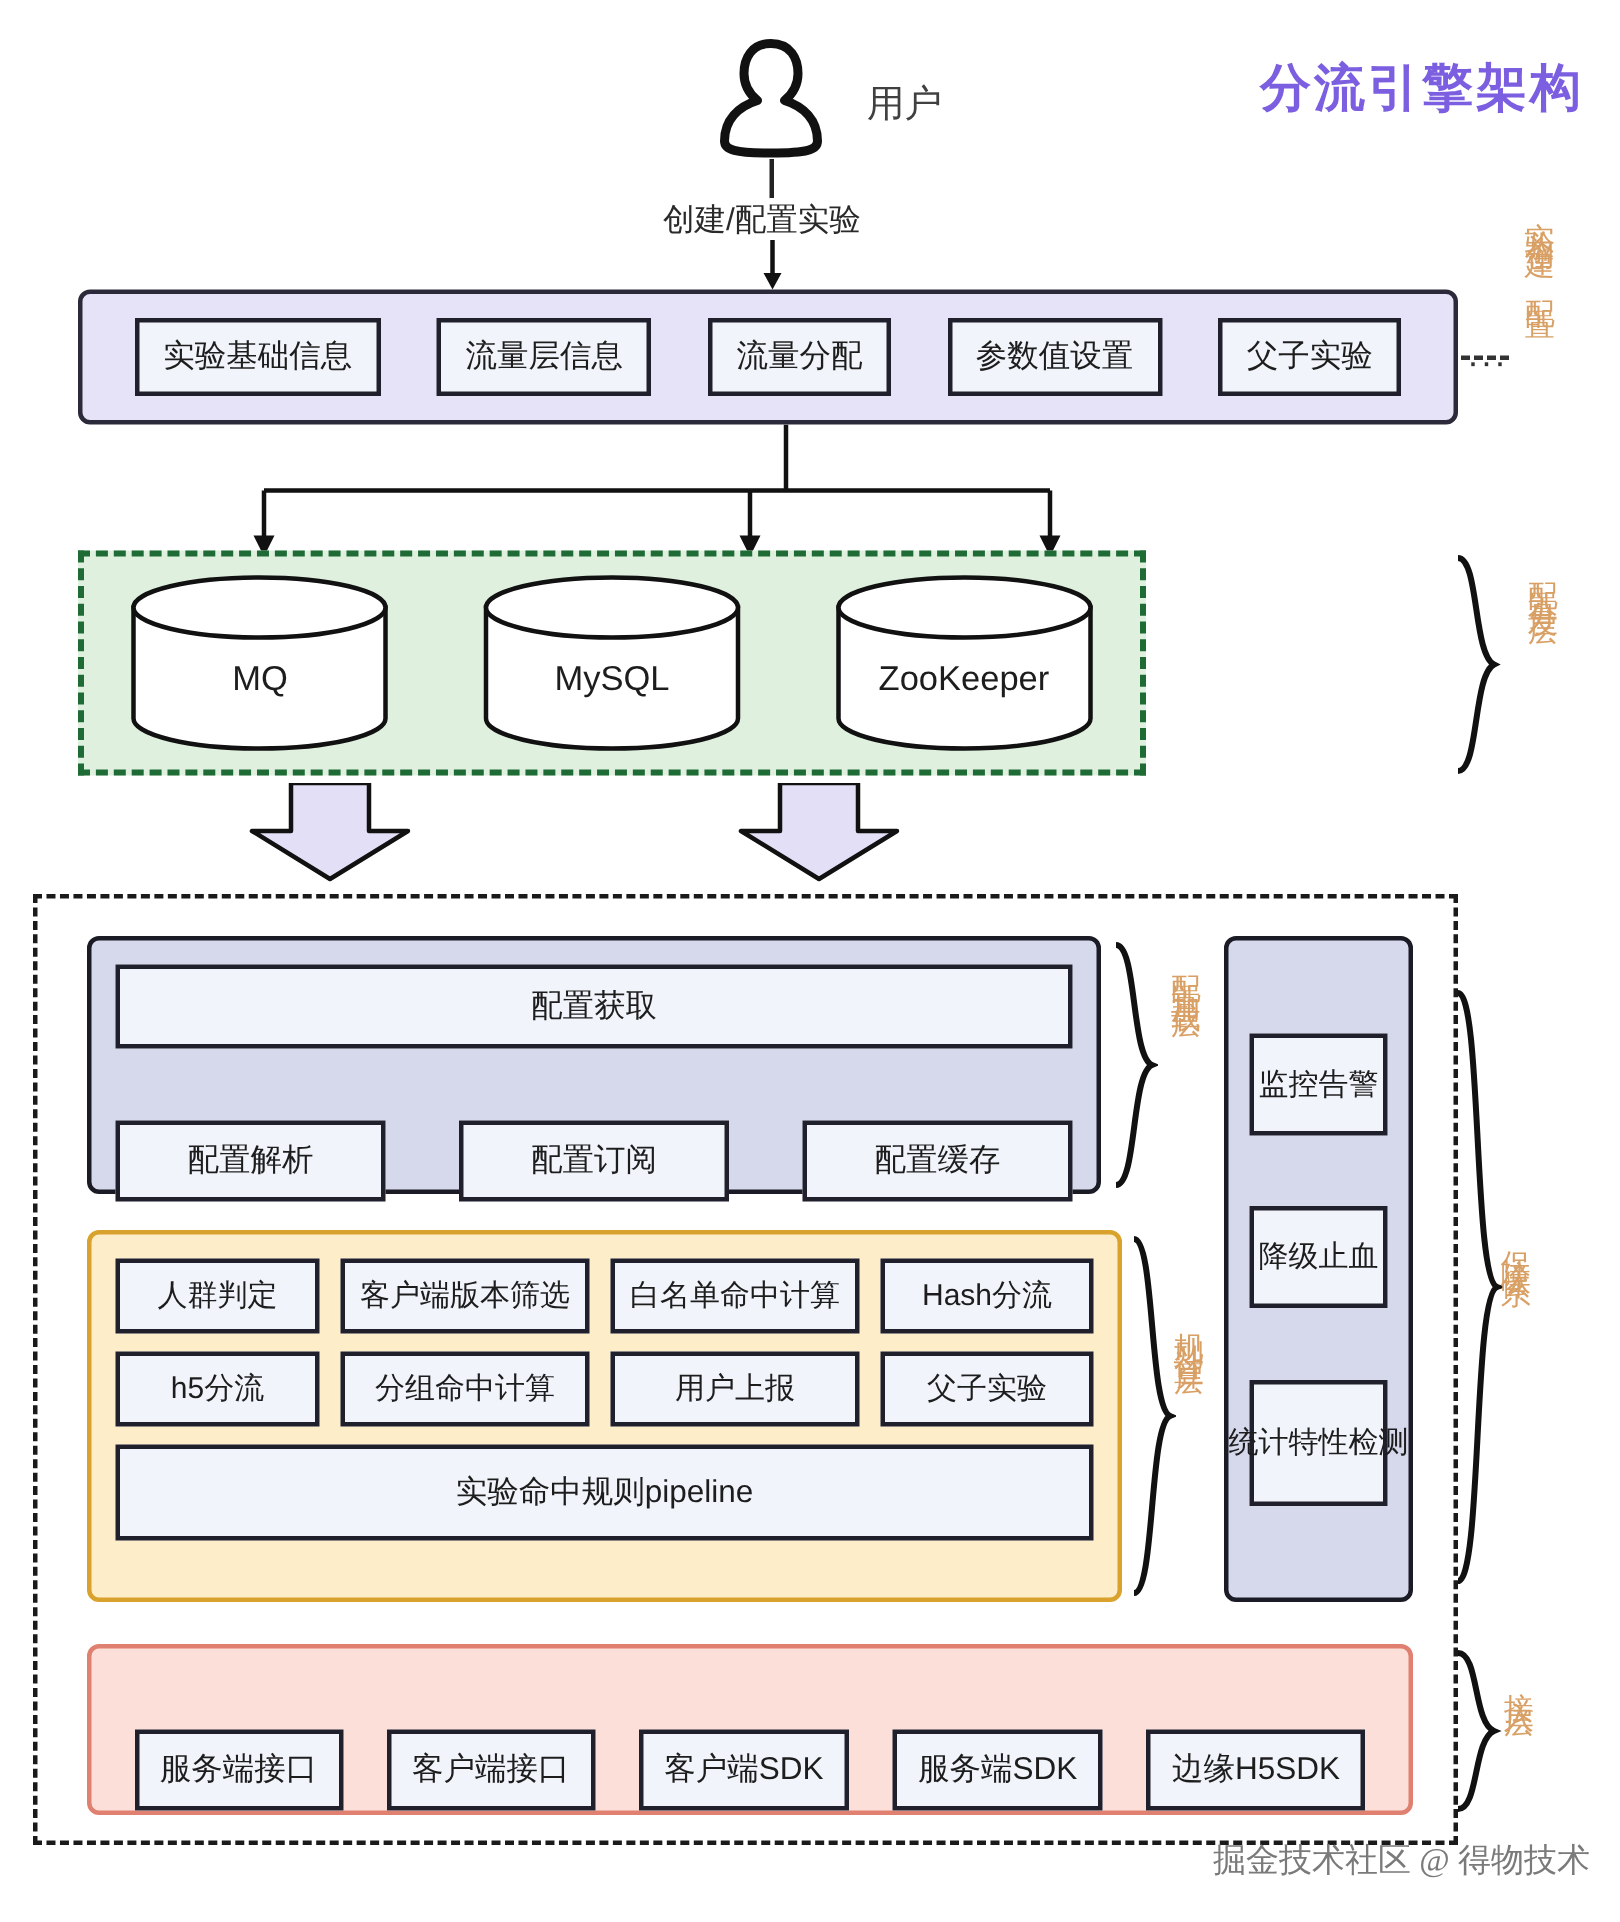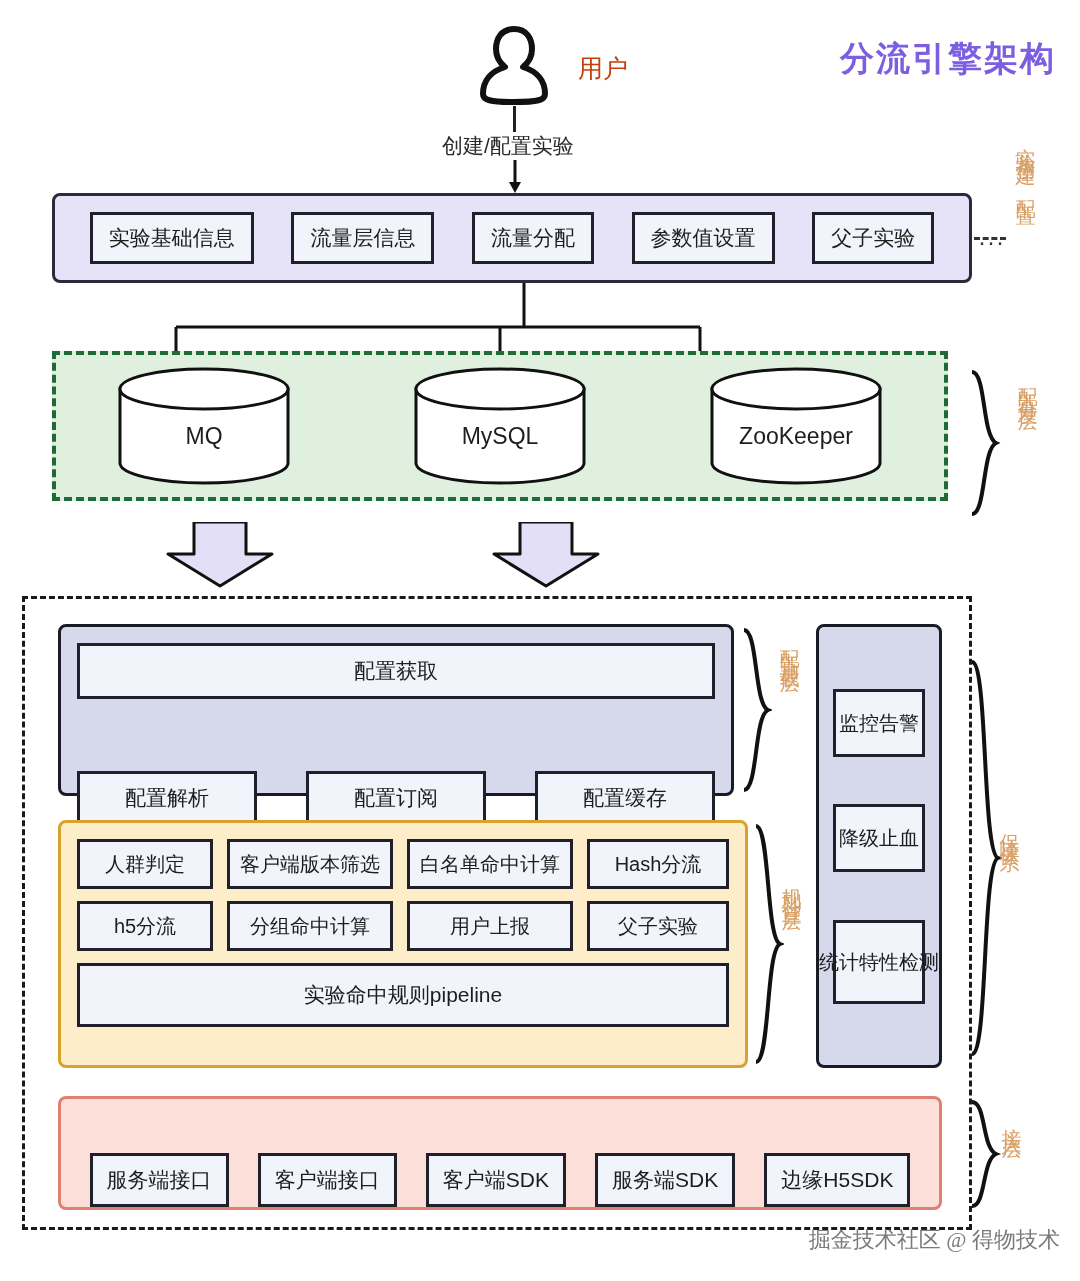--- a/index.html
+++ b/index.html
@@ -24,21 +24,21 @@
     font-weight: bold;
     color: #7b5fe0;
     letter-spacing: 2px;
     white-space: nowrap;
   }
 
   
   .user-icon { position: absolute; left: 478px; top: 24px; width: 72px; height: 82px; }
   .user-label {
     position: absolute; left: 578px; top: 52px;
-    font-size: 25px; color: #c2410c; white-space: nowrap;
+    font-size: 25px; color: #404040; white-space: nowrap;
   }
   .user-stem {
     position: absolute; left: 513px; top: 106px;
     width: 3px; height: 26px; background: #222;
   }
   .flow-caption {
     position: absolute; left: 442px; top: 132px;
     font-size: 21px; color: #2a2a2a; white-space: nowrap; text-align: right;
   }
   .down-arrow-thin {
@@ -94,22 +94,22 @@
   .vlabel-3 { left: 780px; top: 634px; }
   .vlabel-4 { left: 782px; top: 872px; }
   .vlabel-5 { left: 1000px; top: 818px; }
   .vlabel-6 { left: 1002px; top: 1112px; }
 
   
   .branch-svg { position: absolute; left: 0; top: 283px; width: 1080px; height: 90px; }
 
   
   .layer-storage {
-    position: absolute; left: 52px; top: 351px;
-    width: 896px; height: 150px;
+    position: absolute; left: 52px; top: 367px;
+    width: 712px; height: 150px;
     background: #dff0df;
     border: 4px dashed #1f6b36;
     display: flex; align-items: center; justify-content: space-around;
   }
   .cylinder { position: relative; width: 176px; height: 118px; }
   .cylinder svg { display: block; }
   .cyl-label {
     position: absolute; left: 0; right: 0; top: 56px;
     text-align: center; font-size: 23px; color: #1d1d1d;
   }
@@ -129,21 +129,21 @@
   
   .layer-config {
     position: absolute; left: 58px; top: 624px;
     width: 676px; height: 172px;
     background: #d6d9ec;
     border: 3px solid #1b1b26;
     border-radius: 8px;
     padding: 16px;
   }
   .cfg-wide {
-    width: 100%; height: 56px; margin-bottom: 32px;
+    width: 100%; height: 56px; margin-bottom: 8px;
   }
   .cfg-row { display: flex; justify-content: space-between; }
   .cfg-row .chip { width: 180px; height: 54px; margin-top: 40px; }
 
   
   .layer-rules {
     position: absolute; left: 58px; top: 820px;
     width: 690px; height: 248px;
     background: #fdedc8;
     border: 3px solid #d8a22c;

